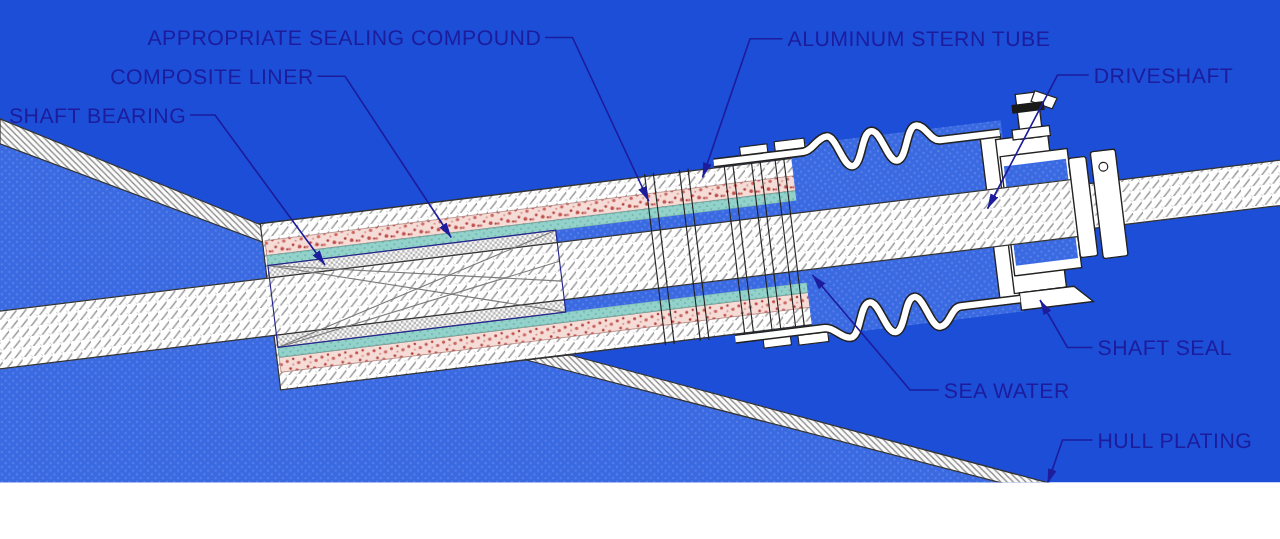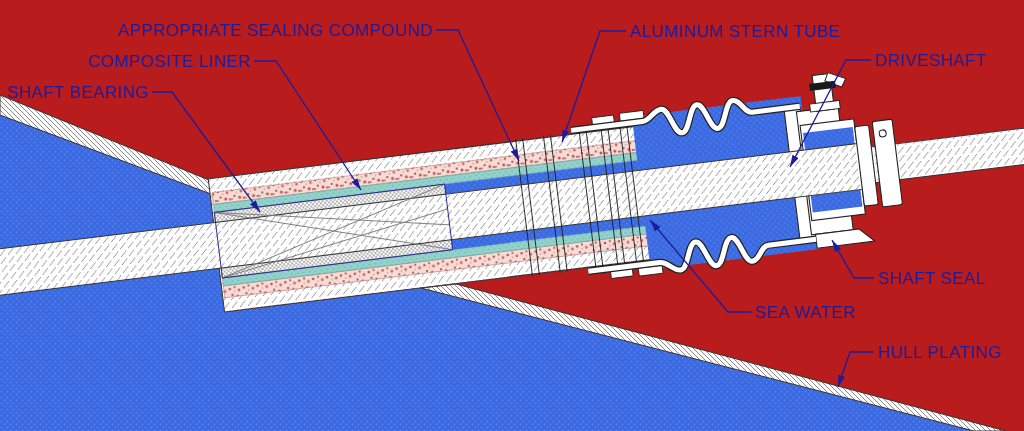--- a/index.html
+++ b/index.html
@@ -1,16 +1,16 @@
 <!DOCTYPE html>
 <html><head>
 <meta charset="utf-8">
 <style>
   html,body{margin:0;padding:0;background:#ffffff;}
-  .stage{position:relative;width:1024px;height:431px;background:#b91c1c;overflow:hidden;
+  .stage{position:relative;width:1024px;height:386px;background:#1d4ed8;overflow:hidden;
          font-family:"Liberation Sans",sans-serif;}
   svg{display:block;}
   .lbl{font-family:"Liberation Sans",sans-serif;font-size:17px;letter-spacing:.4px;font-weight:400;}
   .leader{fill:none;stroke-width:1.3;}
   .outline{stroke:#333;stroke-width:1;}
 </style>
 </head>
 <body>
 
 <div class="stage">

